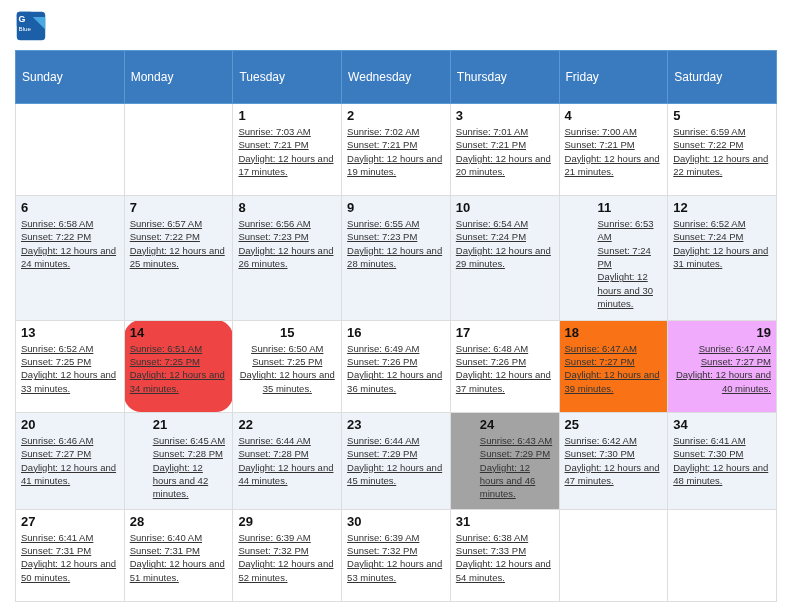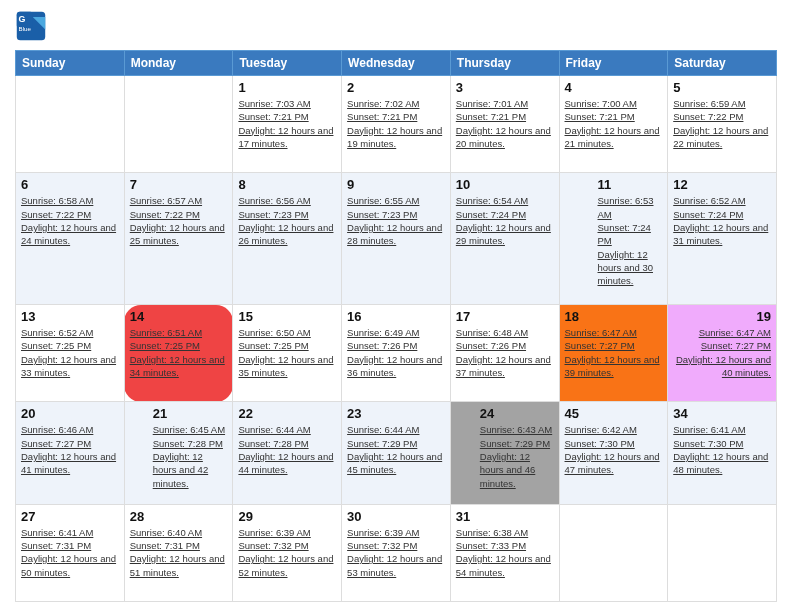--- a/index.html
+++ b/index.html
@@ -58,23 +58,23 @@
       flex: 1;
       border: 1px solid #ccc;
       border-collapse: collapse;
       width: 100%;
       table-layout: fixed;
     }
     .calendar th {
       background-color: #3a7abf;
       color: #fff;
       font-size: 12px;
-      font-weight: bold;
+      font-weight: normal;
       text-align: left;
-      padding: 5px 6px;
+      padding: 19px 6px;
       border: 1px solid #5a9ad4;
     }
     .calendar td {
       vertical-align: top;
       padding: 4px 5px;
       font-size: 10px;
       color: #333;
       border: 1px solid #ddd;
       height: 88px;
     }
@@ -194,21 +194,21 @@
         </tr>
         <tr>
           <td style="background-color: rgb(255, 255, 255);">
             <span class="day-num">13</span>
             <div class="day-detail">Sunrise: 6:52 AM<br>Sunset: 7:25 PM<br>Daylight: 12 hours and 33 minutes.</div>
           </td>
           <td style="background-color: #ef4444; border-radius: 17px;">
             <span class="day-num">14</span>
             <div class="day-detail">Sunrise: 6:51 AM<br>Sunset: 7:25 PM<br>Daylight: 12 hours and 34 minutes.</div>
           </td>
-          <td style="background-color: rgb(255, 255, 255);">
+          <td style="background-color: rgb(255, 255, 255); text-align: center;">
             <span class="day-num">15</span>
             <div class="day-detail">Sunrise: 6:50 AM<br>Sunset: 7:25 PM<br>Daylight: 12 hours and 35 minutes.</div>
           </td>
           <td style="background-color: rgb(255, 255, 255);">
             <span class="day-num">16</span>
             <div class="day-detail">Sunrise: 6:49 AM<br>Sunset: 7:26 PM<br>Daylight: 12 hours and 36 minutes.</div>
           </td>
           <td style="background-color: rgb(255, 255, 255);">
             <span class="day-num">17</span>
             <div class="day-detail">Sunrise: 6:48 AM<br>Sunset: 7:26 PM<br>Daylight: 12 hours and 37 minutes.</div>
@@ -237,21 +237,21 @@
           </td>
           <td style="background-color: rgb(238, 243, 250);">
             <span class="day-num">23</span>
             <div class="day-detail">Sunrise: 6:44 AM<br>Sunset: 7:29 PM<br>Daylight: 12 hours and 45 minutes.</div>
           </td>
           <td style="background-color: #a3a3a3; padding-left: 29px;">
             <span class="day-num">24</span>
             <div class="day-detail">Sunrise: 6:43 AM<br>Sunset: 7:29 PM<br>Daylight: 12 hours and 46 minutes.</div>
           </td>
           <td style="background-color: rgb(238, 243, 250);">
-            <span class="day-num">45</span>
+            <span class="day-num">25</span>
             <div class="day-detail">Sunrise: 6:42 AM<br>Sunset: 7:30 PM<br>Daylight: 12 hours and 47 minutes.</div>
           </td>
           <td style="background-color: rgb(238, 243, 250);">
             <span class="day-num">34</span>
             <div class="day-detail">Sunrise: 6:41 AM<br>Sunset: 7:30 PM<br>Daylight: 12 hours and 48 minutes.</div>
           </td>
         </tr>
         <tr>
           <td style="background-color: rgb(255, 255, 255);">
             <span class="day-num">27</span>

